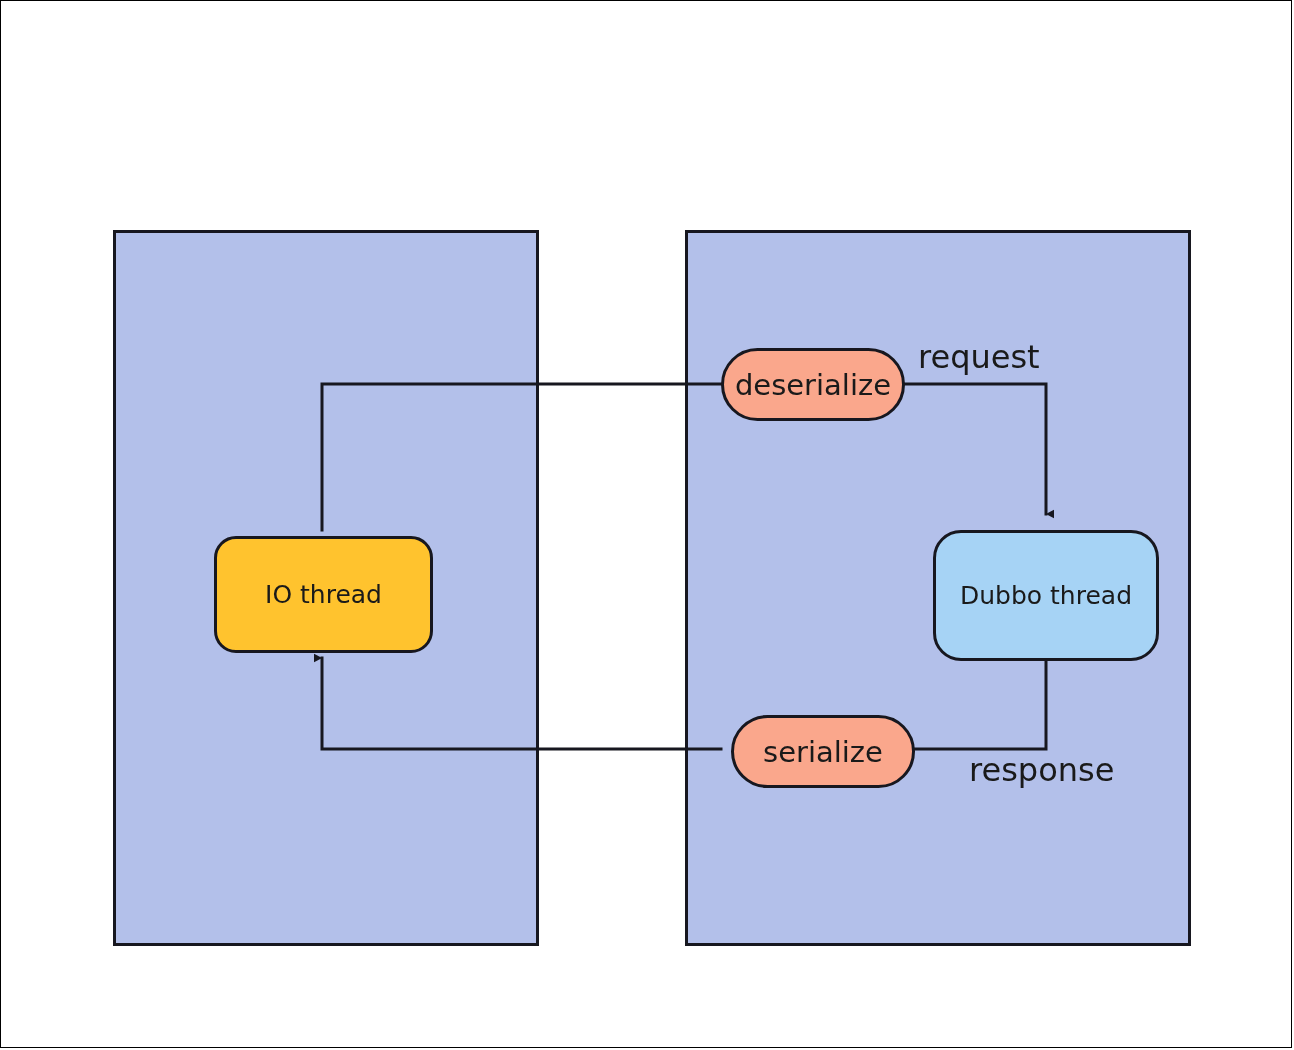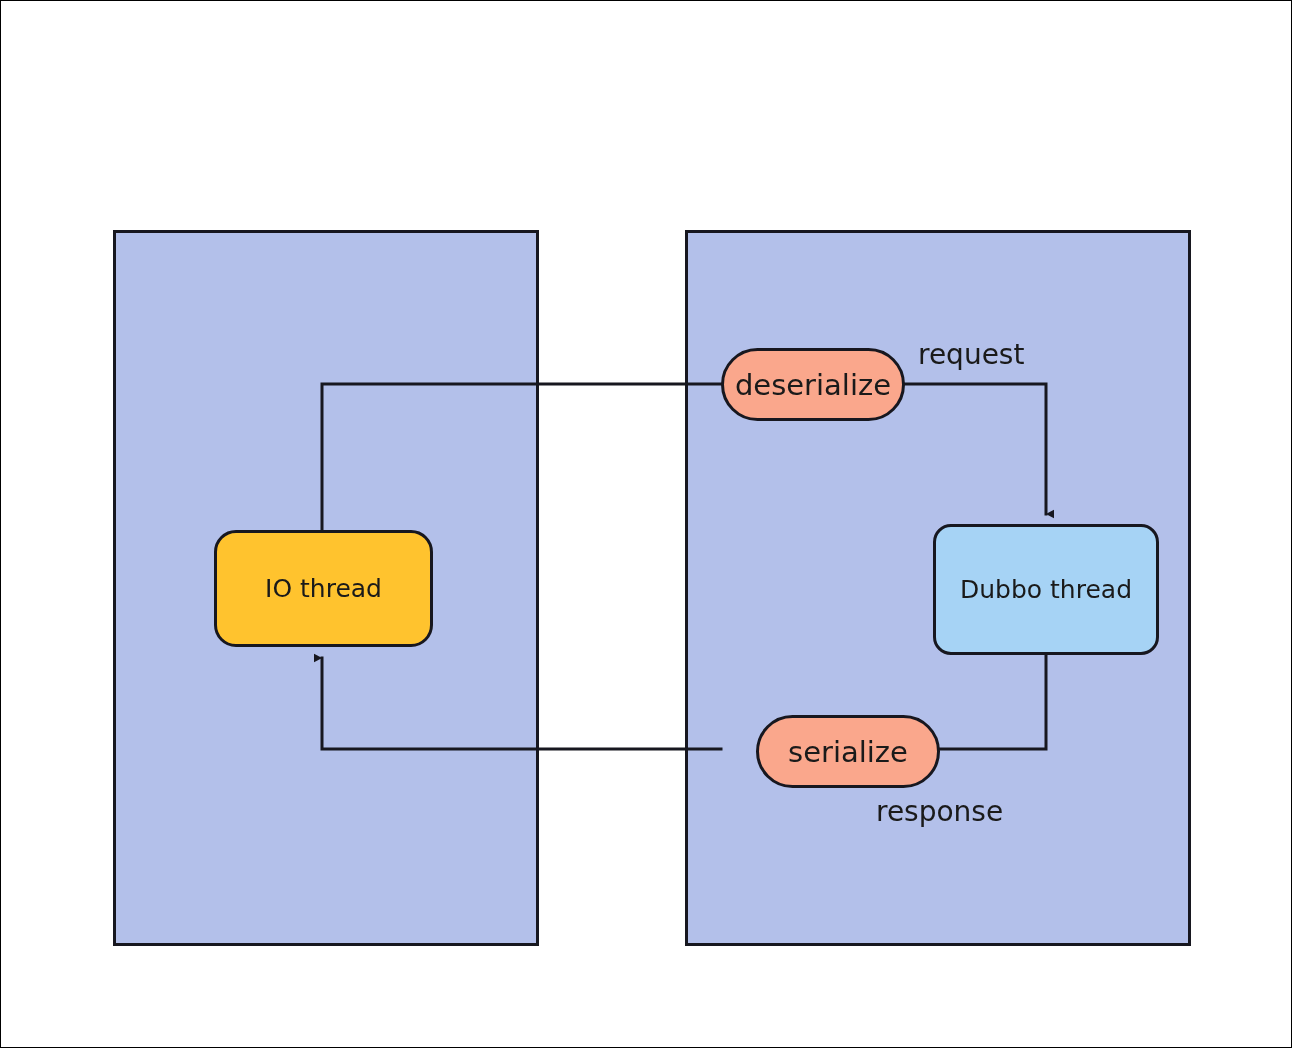--- a/index.html
+++ b/index.html
@@ -83,77 +83,77 @@
     position: absolute;
     display: flex;
     align-items: center;
     justify-content: center;
     box-sizing: border-box;
     border: 3px solid #17171f;
     color: #1a1a1a;
     font-size: 25px;
     font-weight: 400;
     text-align: center;
+    margin-top: 6px;
   }
   #node-io-thread {
     left: 214px;
     top: 530px;
     width: 219px;
     height: 117px;
     background: #ffc32e;
     border-radius: 22px;
   }
   #node-dubbo-thread {
     left: 933px;
     top: 524px;
     width: 226px;
     height: 131px;
     background: #a6d3f5;
-    border-radius: 18px;
+    border-radius: 28px;
   }
   .pill {
     position: absolute;
     display: flex;
     align-items: center;
     justify-content: center;
     box-sizing: border-box;
     border: 3px solid #17171f;
     background: #faa78c;
     border-radius: 999px;
     color: #1a1a1a;
     font-size: 29px;
   }
   #node-deserialize {
     left: 721px;
     top: 348px;
     width: 184px;
     height: 73px;
   }
   #node-serialize {
-    left: 756px;
+    left: 731px;
     top: 715px;
     width: 184px;
     height: 73px;
   }
   
   .edge-label {
     position: absolute;
     color: #1a1a1a;
-    font-size: 28px;
+    font-size: 32px;
     font-weight: 400;
     white-space: nowrap;
   }
   #label-request {
     left: 918px;
     top: 338px;
   }
   #label-response {
-    left: 876px;
+    left: 969px;
     top: 751px;
-    margin-top: 44px;
   }
 </style>
 </head>
 <body>
 
 <div id="canvas">
 
   <div class="page-border"></div>
 
   <div class="pool-panel" id="panel-io"></div>

